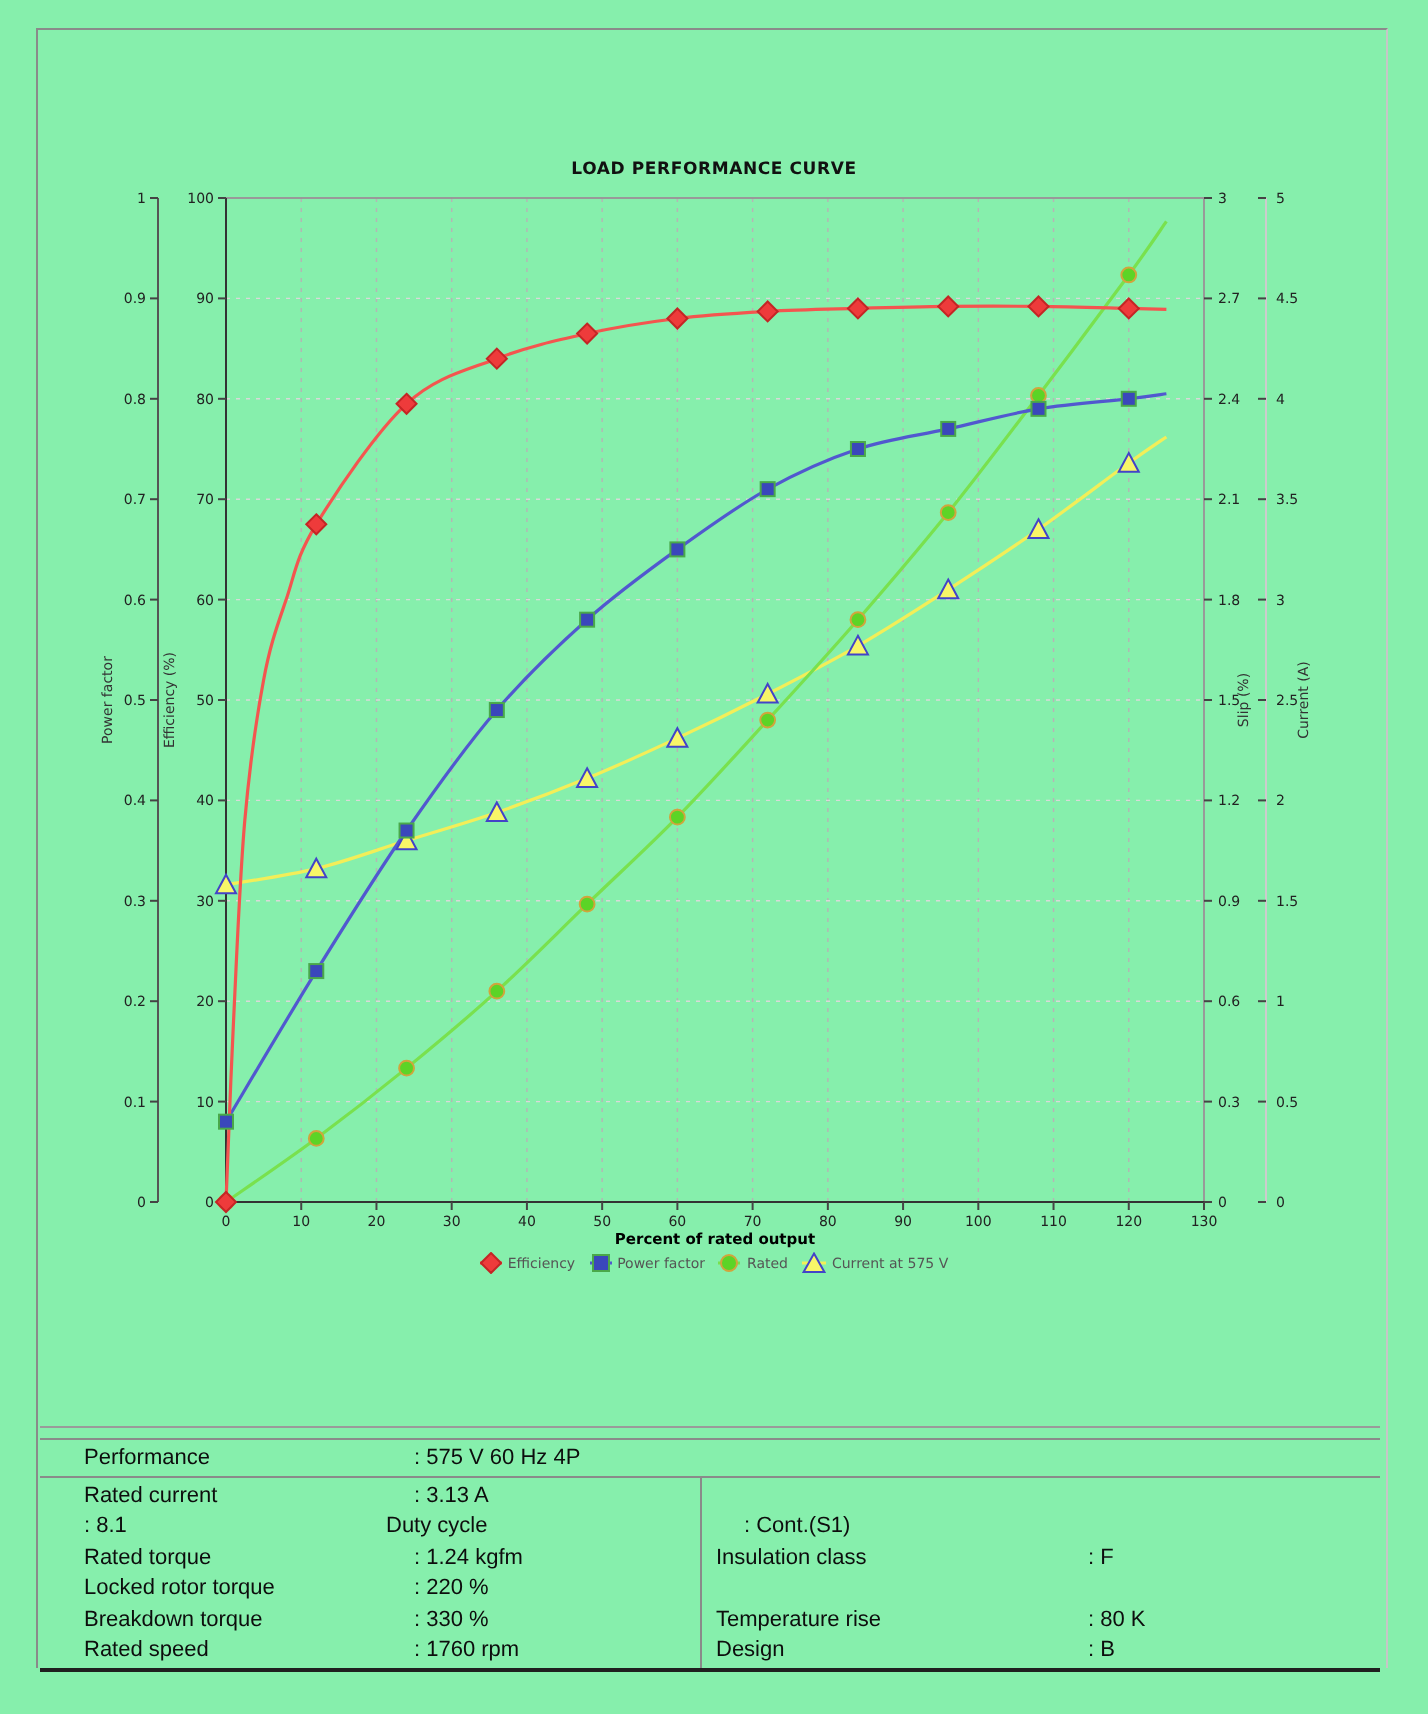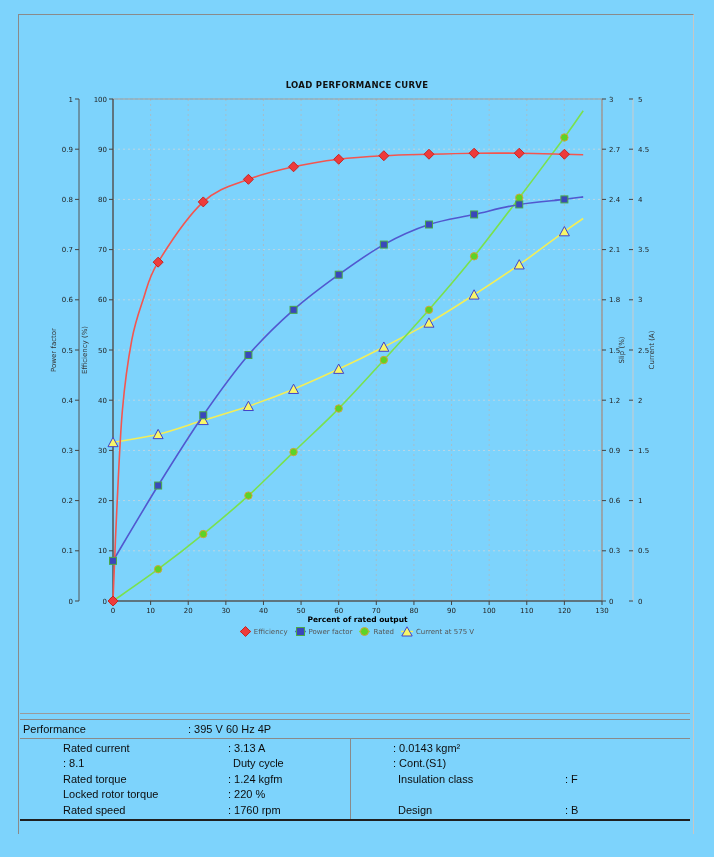--- a/index.html
+++ b/index.html
@@ -1,35 +1,35 @@
 <!DOCTYPE html>
 <html><head>
 <meta charset="utf-8">
 <style>
   html,body{margin:0;padding:0;background:#fff;}
-  #page{position:relative;width:714px;height:857px;background:#7dd3fc;overflow:hidden;
+  #page{position:relative;width:714px;height:857px;background:#86efac;overflow:hidden;
         font-family:"DejaVu Sans",sans-serif;}
   #frame{position:absolute;left:18px;top:14px;width:674px;height:819px;
          border-top:1px solid #8a8a8a;border-left:1px solid #8a8a8a;border-right:1px solid #c6c6c6;}
   #chart-title{position:absolute;left:0;top:80px;width:714px;text-align:center;
                font-size:8.5px;font-weight:bold;letter-spacing:.3px;color:#111;}
   #chart-svg{position:absolute;left:0;top:0;width:714px;height:660px;}
   
   #legend{position:absolute;left:0;top:626px;width:714px;display:flex;justify-content:center;
           align-items:center;gap:7px;font-size:7px;color:#555;}
   .leg-item{display:flex;align-items:center;gap:3px;}
   .leg-item svg{display:block;}
   
   #spec-table{position:absolute;left:20px;top:713px;width:670px;border-top:1px solid #9a9a9a;
               font-family:"Liberation Sans",sans-serif;font-size:11px;color:#0d0d0d;}
   #perf-row{margin-top:5px;border-top:1px solid #8a8a8a;border-bottom:1px solid #8a8a8a;
             height:18px;display:grid;grid-template-columns:165px 1fr;align-items:center;}
   #data-rows{position:relative;border-bottom:2px solid #1f1f1f;padding:2px 0 1px 0;}
-  .d-row{display:grid;grid-template-columns:165px 165px 172px 1fr;height:15.4px;line-height:15.4px;margin-left:40px;}
-  .cell{padding-left:3px;white-space:nowrap;overflow:hidden;}
+  .d-row{display:grid;grid-template-columns:165px 165px 172px 1fr;height:15.4px;line-height:15.4px;}
+  .cell{padding-left:22px;white-space:nowrap;overflow:hidden;}
   .cell.c3{padding-left:8px;}
   #v-sep{position:absolute;left:330px;top:0;bottom:0;width:1px;background:#8a8a8a;}
 </style>
 </head>
 <body>
 
 <div id="page">
   <div id="frame"></div>
 
   <div id="chart-title">LOAD PERFORMANCE CURVE</div>
@@ -294,45 +294,50 @@
         <line x1="0" y1="5.5" x2="12" y2="5.5" stroke-width="1.5" stroke="#f3ee58"></line>
         <polygon points="6,0.8 11.2,10 0.8,10" fill="#f8f668" stroke="#4343c8"></polygon>
       </svg>
       <span>Current at 575 V</span>
     </div>
   </div>
 
   <div id="spec-table">
     <div id="perf-row">
       <div class="cell">Performance</div>
-      <div class="cell">: 395 V 60 Hz 4P</div>
+      <div class="cell">: 575 V 60 Hz 4P</div>
     </div>
     <div id="data-rows">
       <div id="v-sep"></div>
       <div class="d-row">
         <div class="cell">Rated current</div>
         <div class="cell">: 3.13 A</div>
-        <div class="cell">: 0.0143 kgm²</div>
       </div>
       <div class="d-row">
         <div class="cell">: 8.1</div>
         <div class="cell c3">Duty cycle</div>
         <div class="cell">: Cont.(S1)</div>
       </div>
       <div class="d-row">
         <div class="cell">Rated torque</div>
         <div class="cell">: 1.24 kgfm</div>
         <div class="cell c3">Insulation class</div>
         <div class="cell">: F</div>
       </div>
       <div class="d-row">
         <div class="cell">Locked rotor torque</div>
         <div class="cell">: 220 %</div>
       </div>
       <div class="d-row">
+        <div class="cell">Breakdown torque</div>
+        <div class="cell">: 330 %</div>
+        <div class="cell c3">Temperature rise</div>
+        <div class="cell">: 80 K</div>
+      </div>
+      <div class="d-row">
         <div class="cell">Rated speed</div>
         <div class="cell">: 1760 rpm</div>
         <div class="cell c3">Design</div>
         <div class="cell">: B</div>
       </div>
     </div>
   </div>
 </div>
 
 </body></html>

